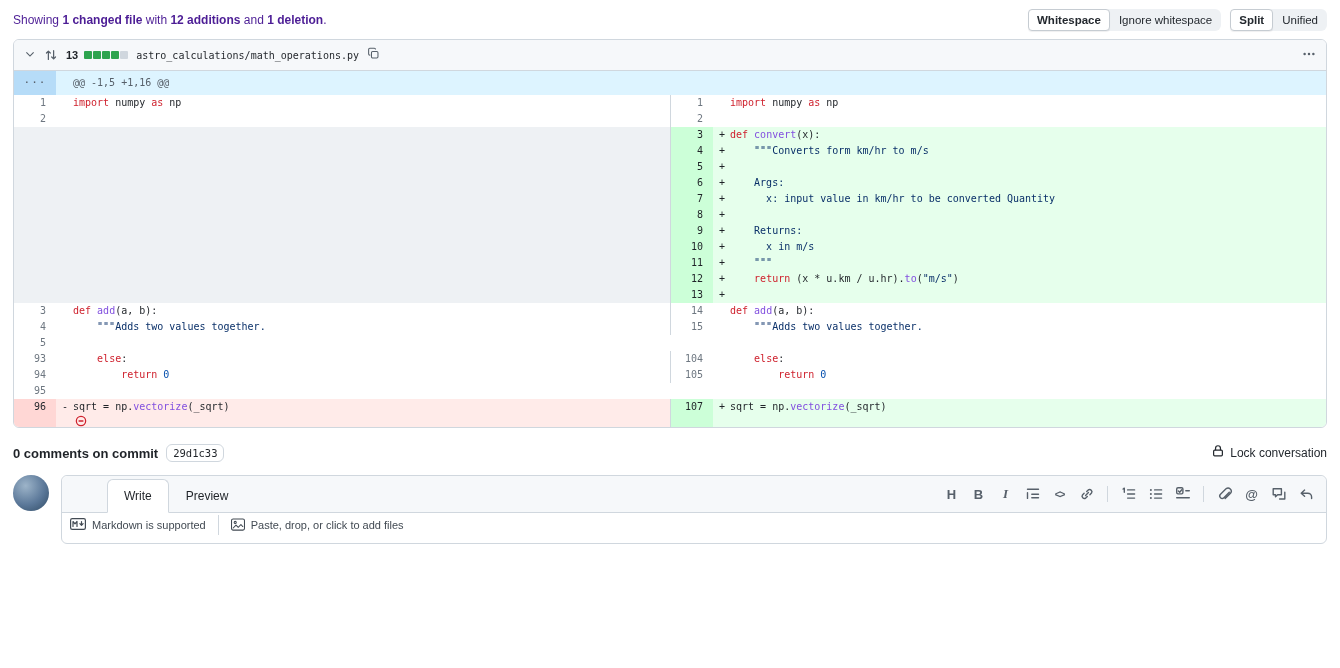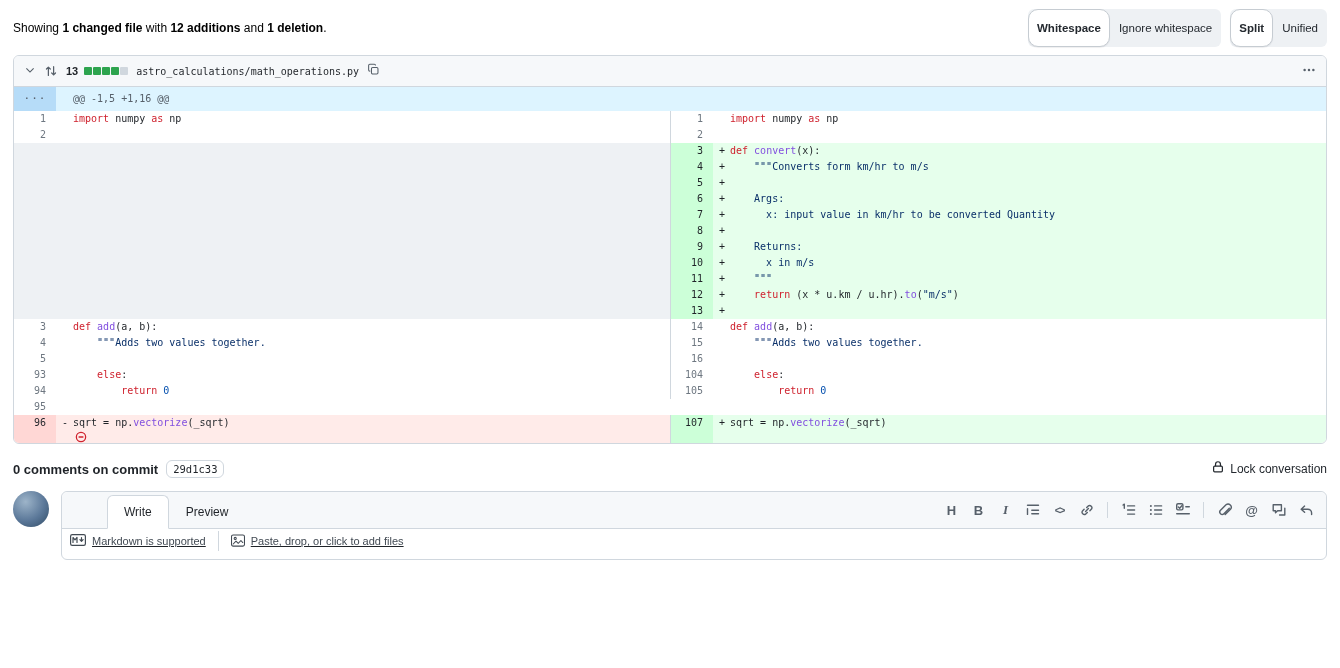--- a/index.html
+++ b/index.html
@@ -5,26 +5,26 @@
   * { box-sizing: border-box; margin: 0; padding: 0; }
   html,body { width: 1340px; height: 668px; overflow: hidden; }
   body {
     background: #ffffff;
     font-family: "Liberation Sans", "DejaVu Sans", sans-serif;
     color: #1f2328;
   }
 
   
   .top-bar { display:flex; justify-content:space-between; align-items:center; padding:9px 13px 8px; }
-  .summary { font-size:12px; color:#000000; }
+  .summary { font-size:12px; color:#4c1d95; }
   .summary b { font-weight:700; }
   .controls { display:flex; gap:9px; }
   .seg { display:flex; background:#eef1f4; border-radius:6px; }
-  .seg-btn { display:flex; align-items:center; height:38px; padding:0 8px; font-size:11.5px;
-             border:1px solid transparent; background:transparent; border-radius:10px;
+  .seg-btn { display:flex; align-items:center; height:22px; padding:0 8px; font-size:11.5px;
+             border:1px solid transparent; background:transparent; border-radius:4px;
              color:#24292f; font-family:inherit; cursor:pointer; white-space:nowrap; }
   .seg-btn.sel { background:#fff; border-color:#c6ccd2; font-weight:600; box-shadow:0 1px 1px rgba(31,35,40,.07); }
 
   
   .diff-panel { margin:0 13px; border:1px solid #d0d7de; border-radius:6px; overflow:hidden; background:#fff; }
   .file-header { display:flex; align-items:center; gap:8px; height:31px; padding:0 10px;
                  background:#f6f8fa; border-bottom:1px solid #d0d7de; }
   .icon-btn { display:flex; align-items:center; justify-content:center; background:none; border:0;
               padding:0; color:#57606a; cursor:pointer; }
   .stat { display:flex; align-items:center; gap:6px; }
@@ -84,21 +84,21 @@
   .tbtn { width:25px; height:24px; display:flex; align-items:center; justify-content:center;
           color:#57606a; background:none; border:0; cursor:pointer; }
   .tl { font-size:13px; font-weight:700; font-family:"Liberation Sans",sans-serif; color:#57606a; }
   .ti { font-style:italic; font-family:"Liberation Serif",serif; }
   .tc { font-size:10px; letter-spacing:-1px; }
   .tdiv { width:1px; height:16px; background:#d0d7de; display:block; margin:0 6px; }
   .cb-body { padding:7px; }
   textarea { width:100%; height:82px; border:1px solid #d0d7de; border-radius:6px; padding:7px 9px;
              font:12px "Liberation Sans","DejaVu Sans",sans-serif; color:#1f2328; resize:vertical; background:#fff; }
   textarea::placeholder { color:#6e7781; }
-  .cb-footer { display:flex; padding:2px 8px 8px; gap:12px;text-decoration:underline; }
+  .cb-footer { display:flex; padding:2px 8px 8px; gap:12px; }
   .mk, .paste-btn { display:flex; align-items:center; gap:6px; font-size:11px; color:#424a53;
                     background:none; border:0; cursor:pointer; font-family:inherit; text-decoration:none; }
   .vdiv { width:1px; height:20px; background:#d0d7de; }
 </style>
 </head>
 <body>
 
 <div class="top-bar">
   <div class="summary">
     <span>Showing</span>
@@ -319,24 +319,20 @@
         <div class="pane right c-ctx">
           <div class="lnum">15</div>
           <div class="lcode"><span class="sign"></span><span class="ltext"><span class="tok-s">    """Adds two values together.</span></span></div>
         </div>
       </div>
       <div class="drow">
         <div class="pane left c-ctx">
           <div class="lnum">5</div>
           <div class="lcode"><span class="sign"></span><span class="ltext"></span></div>
         </div>
-        <div class="pane right c-ctx">
-          <div class="lnum">16</div>
-          <div class="lcode"><span class="sign"></span><span class="ltext"></span></div>
-        </div>
       </div>
       <div class="drow">
         <div class="pane left c-ctx">
           <div class="lnum">93</div>
           <div class="lcode"><span class="sign"></span><span class="ltext"><span class="tok-d">    </span><span class="tok-k">else</span><span class="tok-d">:</span></span></div>
         </div>
         <div class="pane right c-ctx">
           <div class="lnum">104</div>
           <div class="lcode"><span class="sign"></span><span class="ltext"><span class="tok-d">    </span><span class="tok-k">else</span><span class="tok-d">:</span></span></div>
         </div>

